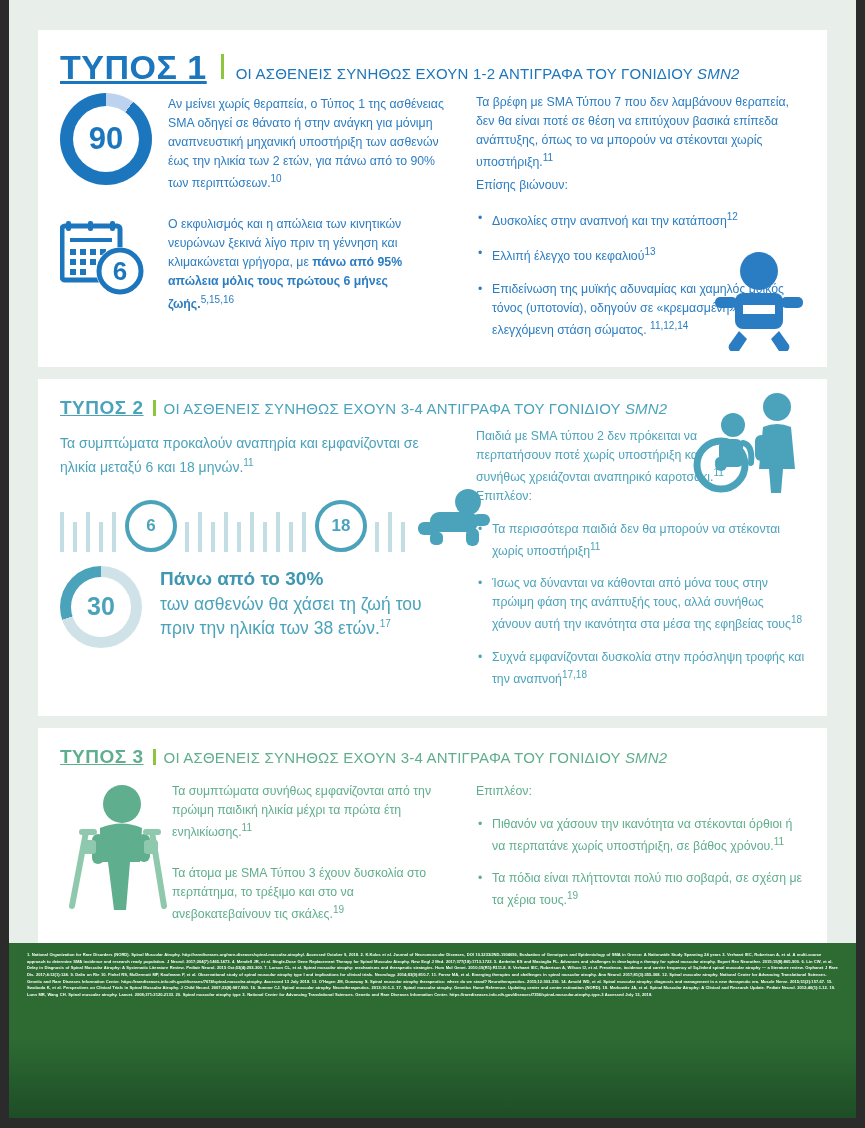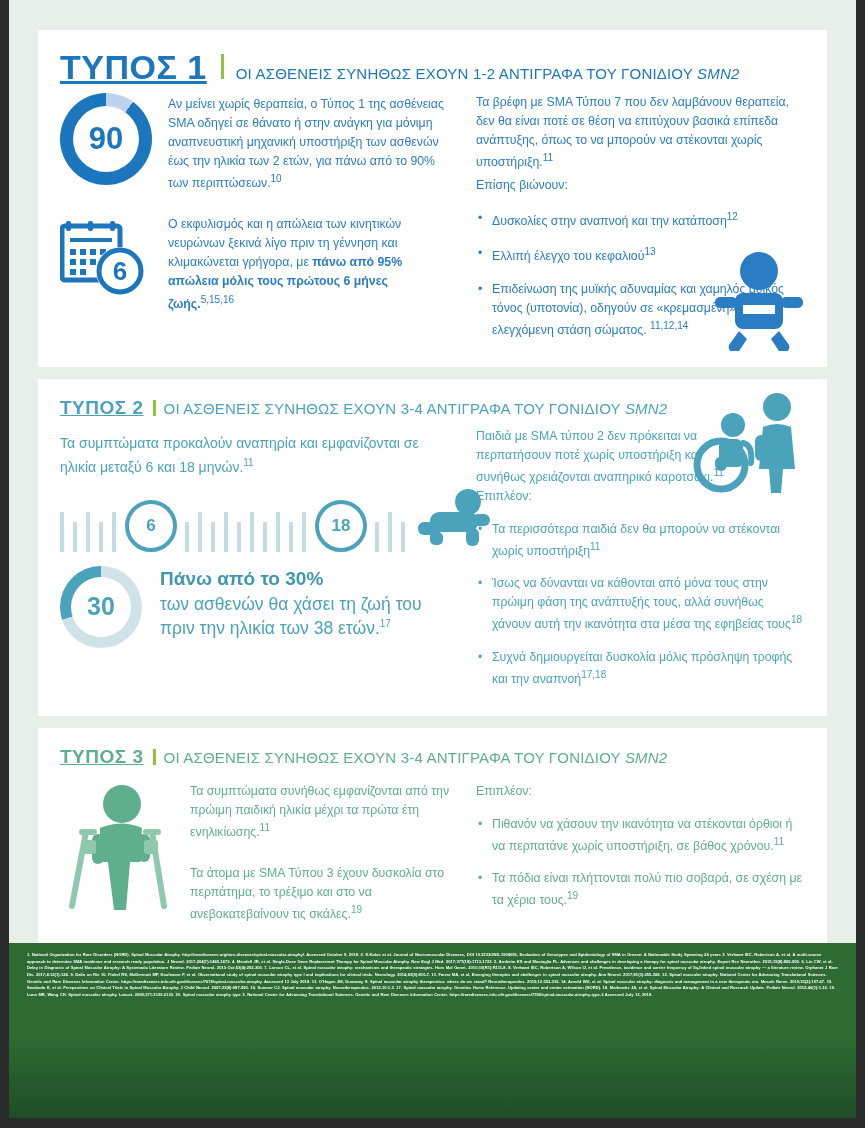--- a/index.html
+++ b/index.html
@@ -391,21 +391,21 @@
           </div>
         </div>
       </div>
 
       <div class="col-r">
         <p class="body" style="max-width:260px; margin-top:2px;"><span>Παιδιά με SMA τύπου 2 δεν πρόκειται να περπατήσουν ποτέ χωρίς υποστήριξη και συνήθως χρειάζονται αναπηρικό καροτσάκι.</span><sup>11</sup> <span>Επιπλέον:</span></p>
 
         <ul class="bullets">
           <li class="body"><span>Τα περισσότερα παιδιά δεν θα μπορούν να στέκονται χωρίς υποστήριξη</span><sup>11</sup></li>
           <li class="body"><span>Ίσως να δύνανται να κάθονται από μόνα τους στην πρώιμη φάση της ανάπτυξής τους, αλλά συνήθως χάνουν αυτή την ικανότητα στα μέσα της εφηβείας τους</span><sup>18</sup></li>
-          <li class="body"><span>Συχνά δημιουργείται δυσκολία μόλις πρόσληψη τροφής και την αναπνοή</span><sup>17,18</sup></li>
+          <li class="body"><span>Συχνά εμφανίζονται δυσκολία στην πρόσληψη τροφής και την αναπνοή</span><sup>17,18</sup></li>
         </ul>
 
         <div class="icon-abs" style="right:-4px; top:-34px;">
           <svg width="128" height="104" viewBox="0 0 128 104" aria-hidden="true">
             <g fill="#4ba3bb">
 
               <circle cx="96" cy="16" r="14"></circle>
               <path d="M82 36 q14 -6 28 0 l4 42 h-12 l-2 24 h-10 l-2 -24 h-10 z"></path>
               <rect x="74" y="44" width="12" height="26" rx="6"></rect>
 
@@ -424,21 +424,21 @@
   </section>
 
   <section class="card t3">
     <div class="sec-head">
       <span class="sec-title">ΤΥΠΟΣ 3</span>
       <span class="sec-bar"></span>
       <span class="sec-sub"><span>ΟΙ ΑΣΘΕΝΕΙΣ ΣΥΝΗΘΩΣ ΕΧΟΥΝ 3-4 ΑΝΤΙΓΡΑΦΑ ΤΟΥ ΓΟΝΙΔΙΟΥ </span><em>SMN2</em></span>
     </div>
 
     <div class="cols">
-      <div class="col-l" style="display:flex; gap:18px;">
+      <div class="col-l" style="display:flex; ">
         <div style="flex:none; padding-top:10px;">
           <svg width="112" height="128" viewBox="0 0 112 128" aria-hidden="true">
             <g fill="#5fae8d">
               <circle cx="62" cy="20" r="19"></circle>
               <path d="M40 44 q22 -9 42 0 l-2 34 h-10 l-4 48 h-12 l-6 -48 h-8 z"></path>
               <rect x="32" y="50" width="12" height="30" rx="6"></rect>
               <rect x="78" y="50" width="12" height="28" rx="6"></rect>
             </g>
             <g stroke="#8fc9ad" stroke-width="6" stroke-linecap="round" fill="none">
               <path d="M26 48 L12 122"></path>

